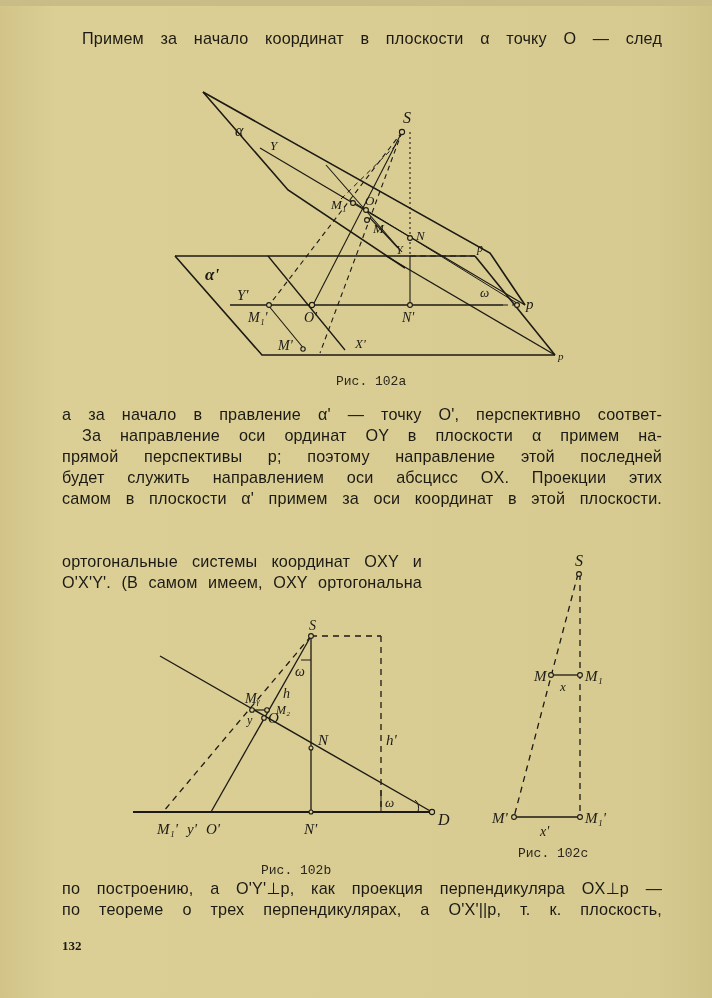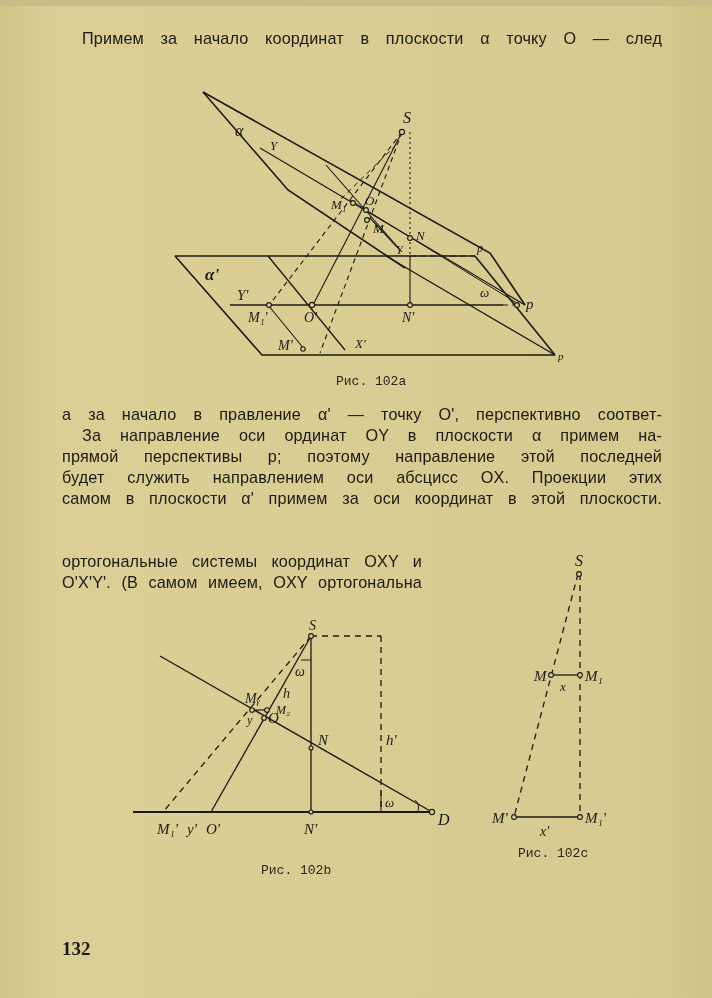--- a/index.html
+++ b/index.html
@@ -23,21 +23,21 @@
     .line { display: block; white-space: nowrap; text-align: justify; text-align-last: justify; height: 21px; }
     .line.last { text-align-last: left; }
     .indent { padding-left: 20px; }
     .narrow { width: 400px; }
     .caption {
       position: absolute; font-family: Liberation Mono, monospace;
       font-size: 13px; color: #2a261c; text-align: right;
     }
     .page-number {
       position: absolute; left: 62px; top: 938px;
-      font-family: "Liberation Serif", "DejaVu Serif", serif; font-size: 19px; font-weight: bold;
+      font-family: "Liberation Serif", "DejaVu Serif", serif; font-size: 13px; font-weight: bold;
     }
     .fig { position: absolute; }
     .fig text { font-family: "Liberation Serif", "DejaVu Serif", serif; font-style: italic; fill: #1c1a14; }
   </style>
 </head>
 <body>
 
 <div class="page">
   <div class="page-edge"></div>
 
@@ -199,15 +199,19 @@
       <text x="534" y="681" font-size="15">M</text>
       <text x="560" y="691" font-size="13">x</text>
       <text x="585" y="681" font-size="15">M₁</text>
       <text x="492" y="823" font-size="15">M'</text>
       <text x="540" y="836" font-size="14">x'</text>
       <text x="585" y="823" font-size="15">M₁'</text>
     </g>
   </svg>
   <div class="caption" style="left:518px;top:846px;">Рис. 102c</div>
 
+  <div class="text-block" style="top:878px;">
+    <span class="line">по построению, а O'Y'⊥p, как проекция перпендикуляра OX⊥p —</span>
+    <span class="line">по теореме о трех перпендикулярах, а O'X'||p, т. к. плоскость,</span>
+  </div>
 
   <div class="page-number">132</div>
 </div>
 
 </body></html>

